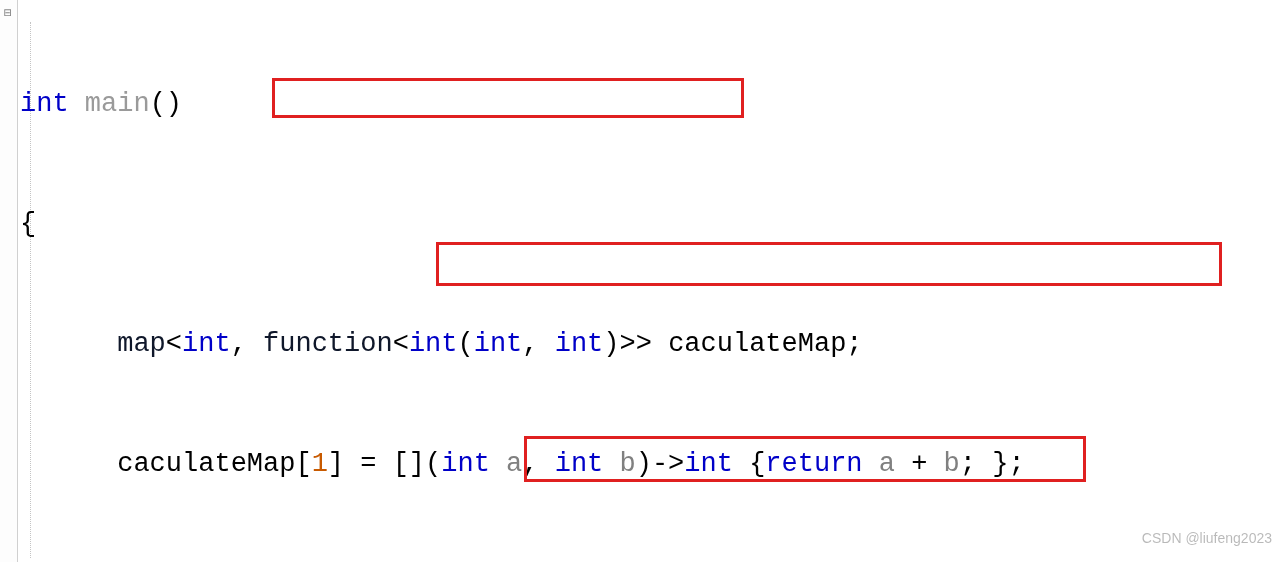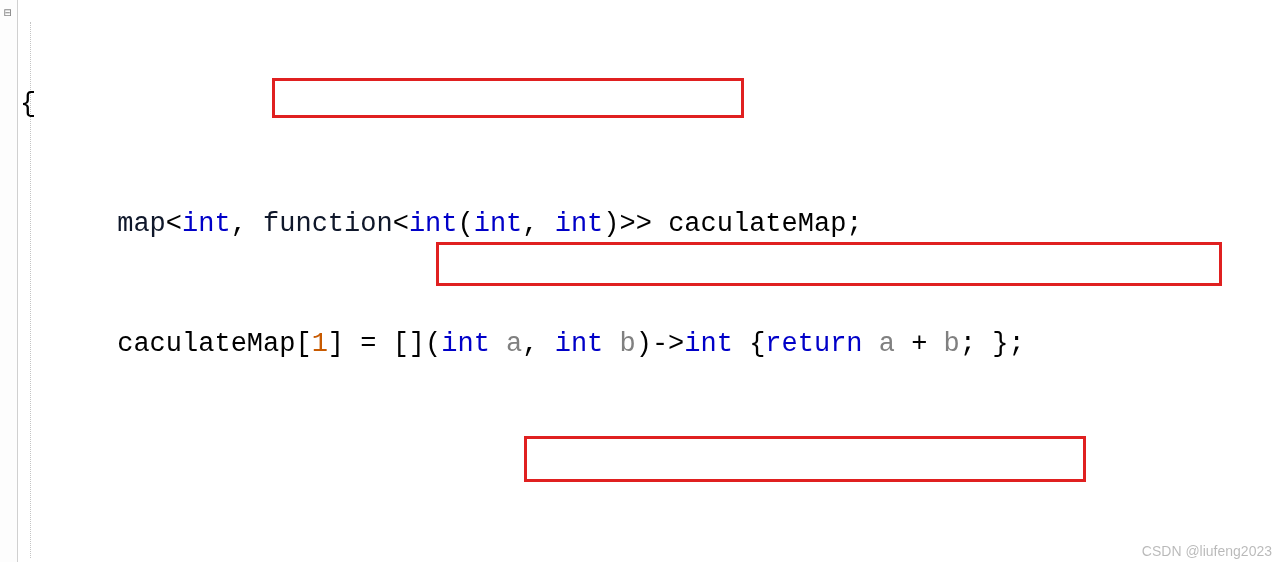--- a/index.html
+++ b/index.html
@@ -64,35 +64,36 @@
     .tpl { color: #0f172a; }
     .num { color: #c85a00; }
     .hl-box {
       position: absolute;
       border: 3px solid #e02020;
       pointer-events: none;
     }
     .watermark {
       position: absolute;
       right: 8px;
-      bottom: 0;
+      bottom: 13px;
       font-family: Arial, sans-serif;
       font-size: 14px;
       color: rgba(0,0,0,0.28);
     }
   </style>
 </head>
 <body>
 
 <div class="gutter">
   <div class="fold-marker">⊟</div>
 </div>
 <div class="fold-line"></div>
 
 <div class="code-area">
+  <span class="line"><span class="kw">int</span><span class="fn"> main</span><span class="pn">()</span></span>
   <span class="line"><span class="pn">{</span></span>
   <span class="line"><span>      </span><span class="tpl">map</span><span class="pn">&lt;</span><span class="kw">int</span><span class="pn">, </span><span class="tpl">function</span><span class="pn">&lt;</span><span class="kw">int</span><span class="pn">(</span><span class="kw">int</span><span class="pn">, </span><span class="kw">int</span><span class="pn">)&gt;</span><span class="pn">&gt;</span><span> </span><span class="pn">caculateMap</span><span class="pn">;</span></span>
   <span class="line"><span>      </span><span class="pn">caculateMap</span><span class="pn">[</span><span class="num">1</span><span class="pn">] = [](</span><span class="kw">int</span><span> </span><span class="var">a</span><span class="pn">, </span><span class="kw">int</span><span> </span><span class="var">b</span><span class="pn">)-&gt;</span><span class="kw">int</span><span class="pn"> {</span><span class="kw">return</span><span class="var"> a </span><span class="pn">+</span><span class="var"> b</span><span class="pn">; };</span></span>
   
   
   
   
   
   
   

